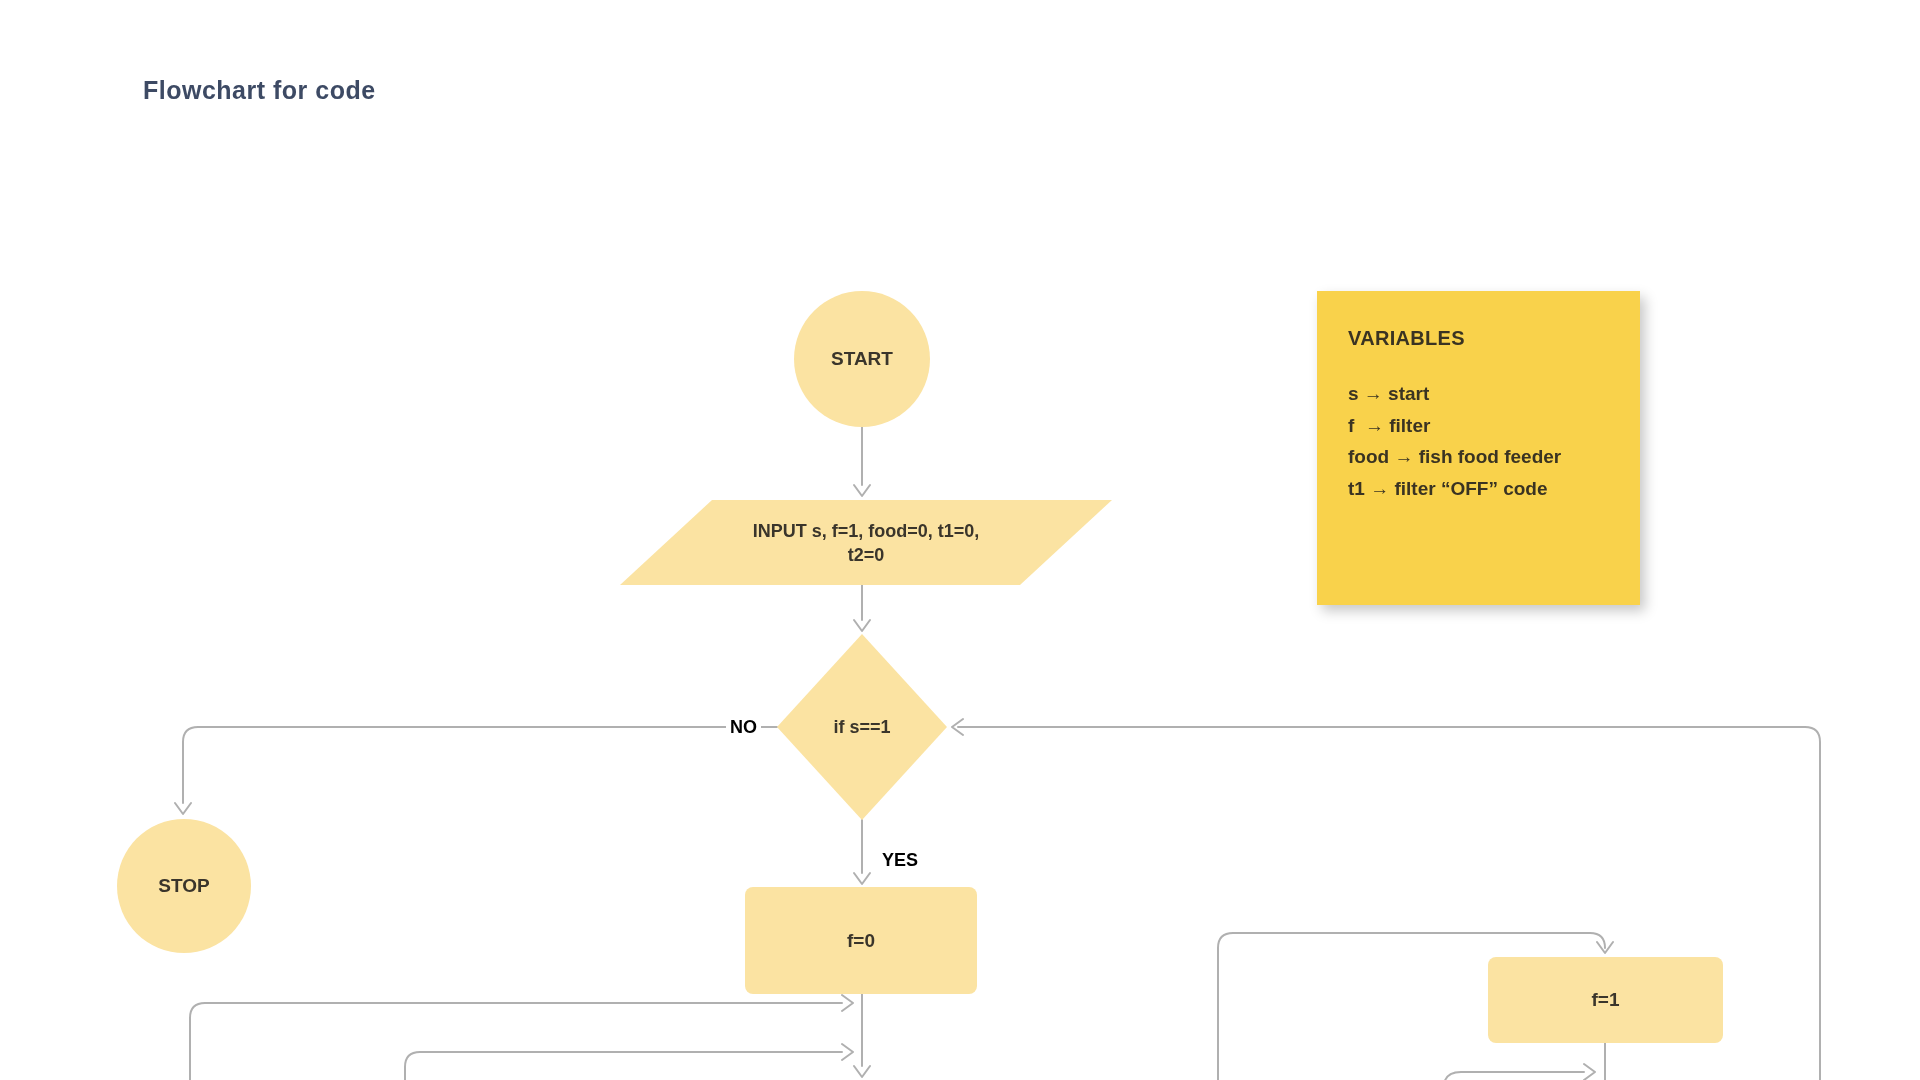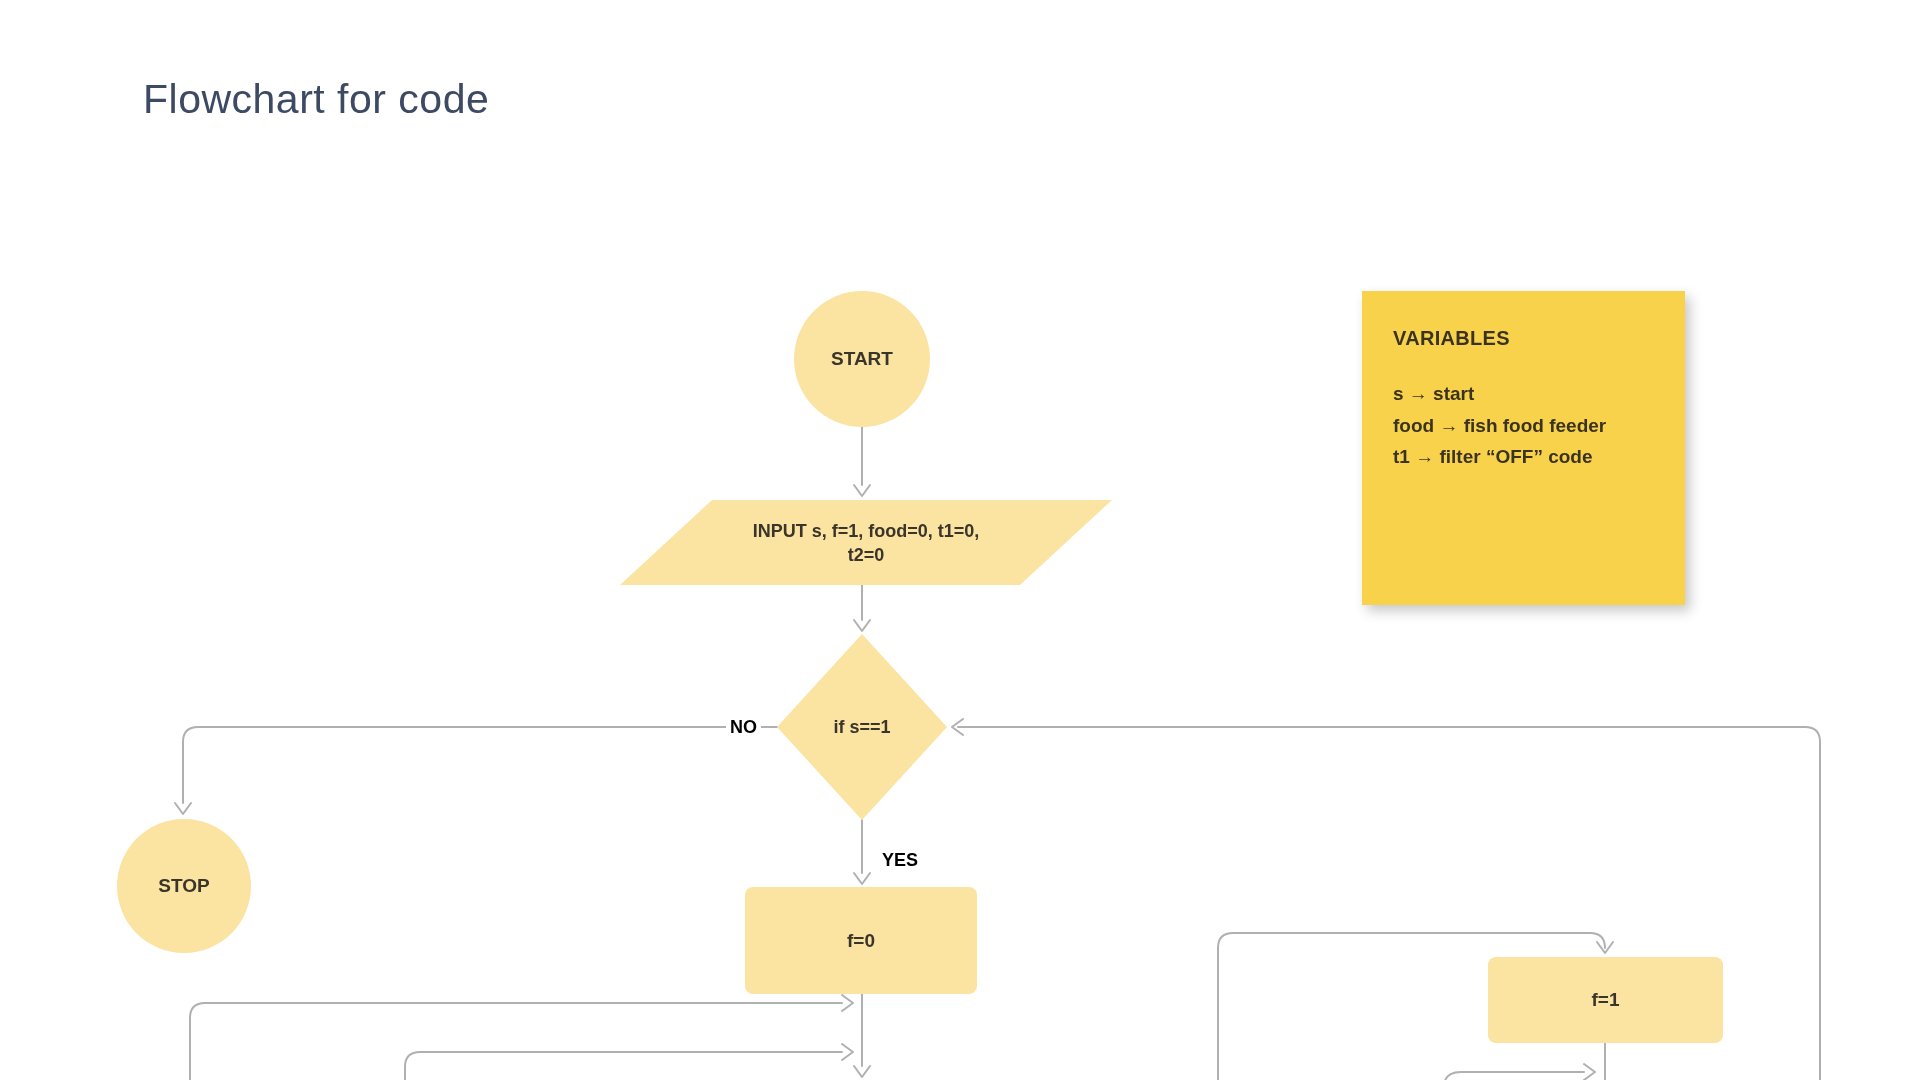--- a/index.html
+++ b/index.html
@@ -8,22 +8,22 @@
     width: 1920px;
     height: 1080px;
     background: #ffffff;
     overflow: hidden;
     font-family: "Liberation Sans", sans-serif;
   }
   .page-title {
     position: absolute;
     left: 143px;
     top: 76px;
-    font-size: 41px;
-    font-weight: 400;
+    font-size: 25px;
+    font-weight: 700;
     color: #3d4a64;
     letter-spacing: 0.5px;
   }
   #connectors {
     position: absolute;
     left: 0; top: 0;
     width: 1920px; height: 1080px;
   }
   #connectors path {
     fill: none;
@@ -75,21 +75,20 @@
   .label-yes { left: 878px; top: 849px; }
   .variables-note {
     position: absolute;
     left: 1317px; top: 291px;
     width: 323px; height: 314px;
     background: #f9d24b;
     box-shadow: 5px 6px 12px rgba(0,0,0,0.22);
     box-sizing: border-box;
     padding: 36px 20px 0 31px;
     color: #3a3322;
-    margin-left: 45px;
   }
   .variables-heading {
     font-size: 20px;
     font-weight: 700;
     letter-spacing: 0.3px;
     margin: 0 0 28px 0;
   }
   .variables-list { font-size: 19px; font-weight: 700; }
   .variables-item {
     line-height: 31.5px;
@@ -153,18 +152,19 @@
     <span>f=1</span>
   </div>
 
   <div class="edge-label label-no">NO</div>
   <div class="edge-label label-yes">YES</div>
 
   <div class="variables-note">
     <div class="variables-heading">VARIABLES</div>
     <div class="variables-list">
       <div class="variables-item">s → start</div>
+      <div class="variables-item">f  → filter</div>
       <div class="variables-item">food → fish food feeder</div>
       <div class="variables-item">t1 → filter “OFF” code</div>
     </div>
   </div>
 
 </div>
 
 </body></html>

